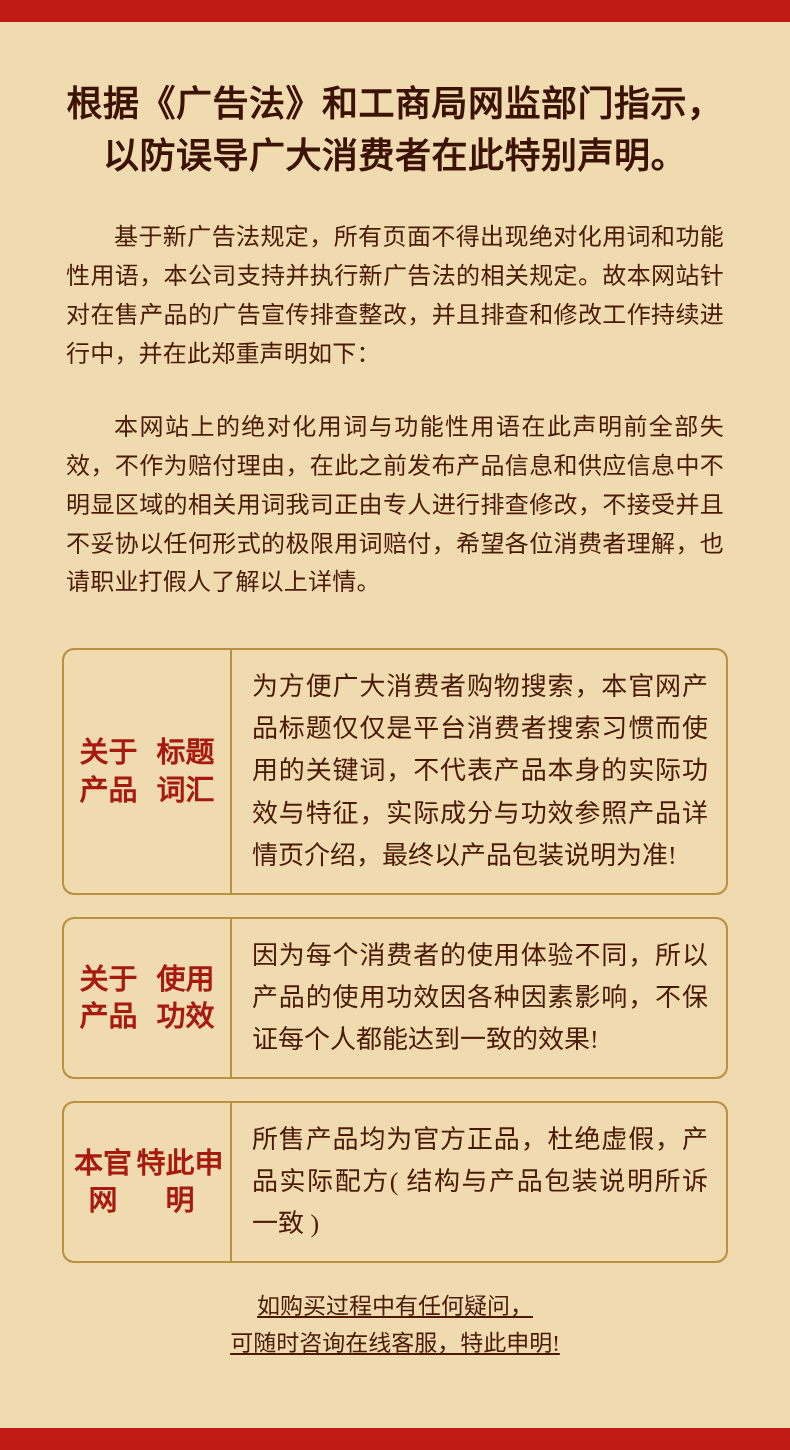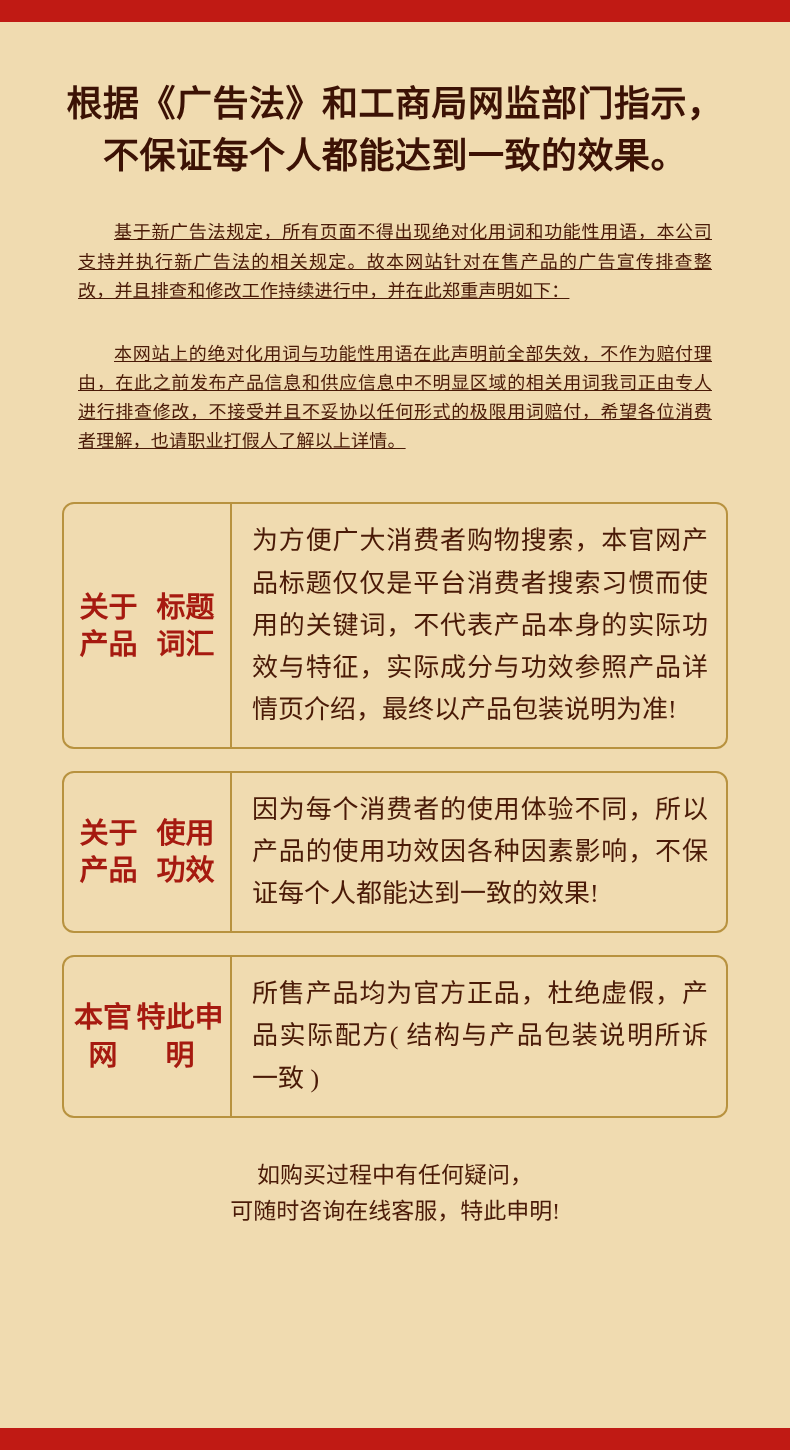--- a/index.html
+++ b/index.html
@@ -54,28 +54,27 @@
     color: #3c1205;
     font-size: 36px;
     font-weight: bold;
     line-height: 1.45;
     letter-spacing: 0.5px;
   }
   .headline .line2 {
     display: block;
   }
   .para {
-    margin: 16px;
+    margin: 4px;
     color: #4a1a07;
-    font-size: 18px;
+    font-size: 24px;
     line-height: 1.62;
     text-align: justify;
     text-justify: inter-ideograph;
     letter-spacing: 0.2px;
-    text-decoration: underline;
   }
   .para.first {
     margin-top: 36px;
     text-indent: 2em;
   }
   .para.second {
     margin-top: 34px;
     text-indent: 2em;
   }
 
@@ -113,40 +112,41 @@
     color: #4a1a07;
     font-size: 26px;
     line-height: 1.62;
     padding: 16px 18px 16px 20px;
     box-sizing: border-box;
     text-align: justify;
     text-justify: inter-ideograph;
   }
 
   .footer {
-    margin-top: 40px;
+    margin-top: 26px;
     text-align: center;
     color: #4a1a07;
     font-size: 23px;
     line-height: 1.6;
+    text-decoration: underline;
   }
   .footer div { display: block; }
 </style>
 </head>
 <body>
 
 <div class="page">
 
   <div class="top-bar"></div>
 
   <div class="sheet">
 
     <h1 class="headline">
       <span>根据《广告法》和工商局网监部门指示，</span>
-      <span class="line2">不保证每个人都能达到一致的效果。</span>
+      <span class="line2">以防误导广大消费者在此特别声明。</span>
     </h1>
 
     <p class="para first">基于新广告法规定，所有页面不得出现绝对化用词和功能性用语，本公司支持并执行新广告法的相关规定。故本网站针对在售产品的广告宣传排查整改，并且排查和修改工作持续进行中，并在此郑重声明如下：</p>
 
     <p class="para second">本网站上的绝对化用词与功能性用语在此声明前全部失效，不作为赔付理由，在此之前发布产品信息和供应信息中不明显区域的相关用词我司正由专人进行排查修改，不接受并且不妥协以任何形式的极限用词赔付，希望各位消费者理解，也请职业打假人了解以上详情。</p>
 
     <div class="cards">
 
       <div class="card">
         <div class="card-title">

